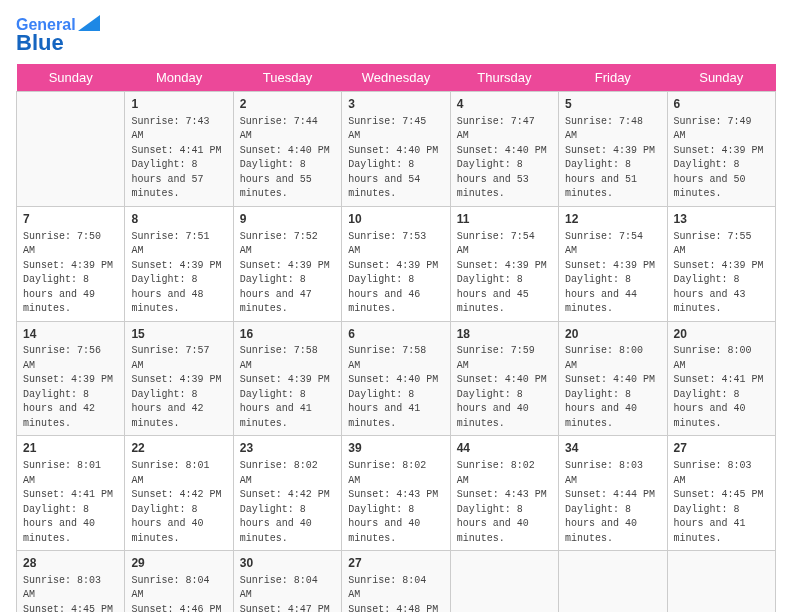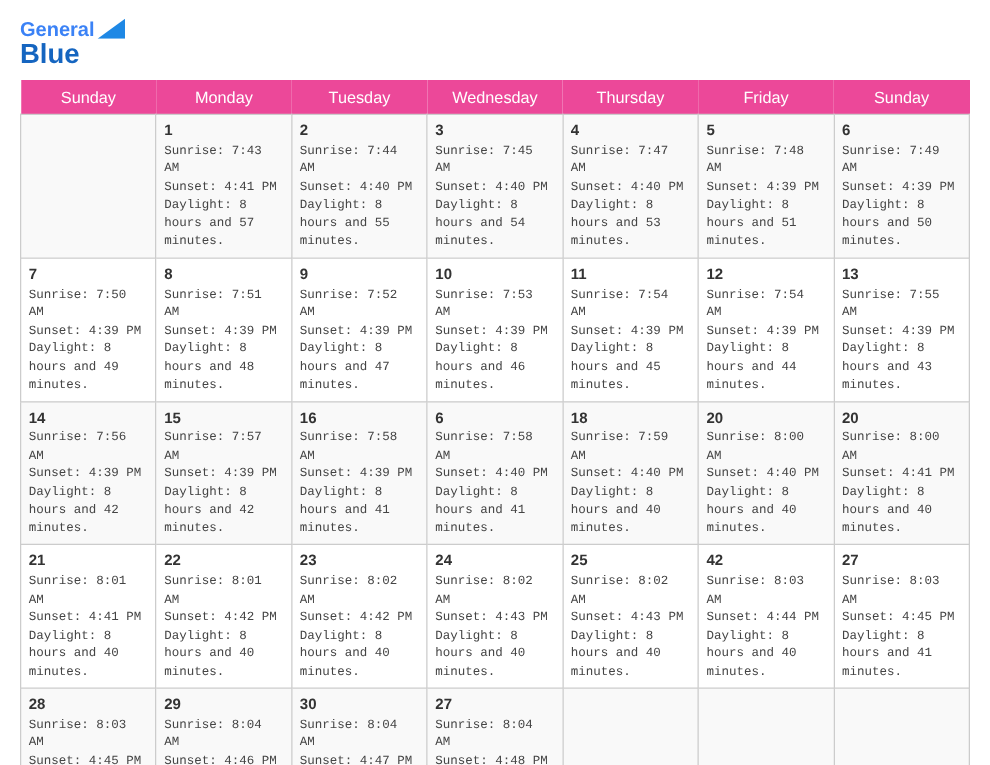--- a/index.html
+++ b/index.html
@@ -201,29 +201,29 @@
         </td>
         <td>
           <span class="day-num">22</span>
           <div class="cell-info">Sunrise: 8:01 AM<br>Sunset: 4:42 PM<br>Daylight: 8 hours and 40 minutes.</div>
         </td>
         <td>
           <span class="day-num">23</span>
           <div class="cell-info">Sunrise: 8:02 AM<br>Sunset: 4:42 PM<br>Daylight: 8 hours and 40 minutes.</div>
         </td>
         <td>
-          <span class="day-num">24</span>
+          <span class="day-num">39</span>
           <div class="cell-info">Sunrise: 8:02 AM<br>Sunset: 4:43 PM<br>Daylight: 8 hours and 40 minutes.</div>
         </td>
         <td>
-          <span class="day-num">25</span>
+          <span class="day-num">44</span>
           <div class="cell-info">Sunrise: 8:02 AM<br>Sunset: 4:43 PM<br>Daylight: 8 hours and 40 minutes.</div>
         </td>
         <td>
-          <span class="day-num">42</span>
+          <span class="day-num">34</span>
           <div class="cell-info">Sunrise: 8:03 AM<br>Sunset: 4:44 PM<br>Daylight: 8 hours and 40 minutes.</div>
         </td>
         <td>
           <span class="day-num">27</span>
           <div class="cell-info">Sunrise: 8:03 AM<br>Sunset: 4:45 PM<br>Daylight: 8 hours and 41 minutes.</div>
         </td>
       </tr>
       <tr>
         <td>
           <span class="day-num">28</span>

